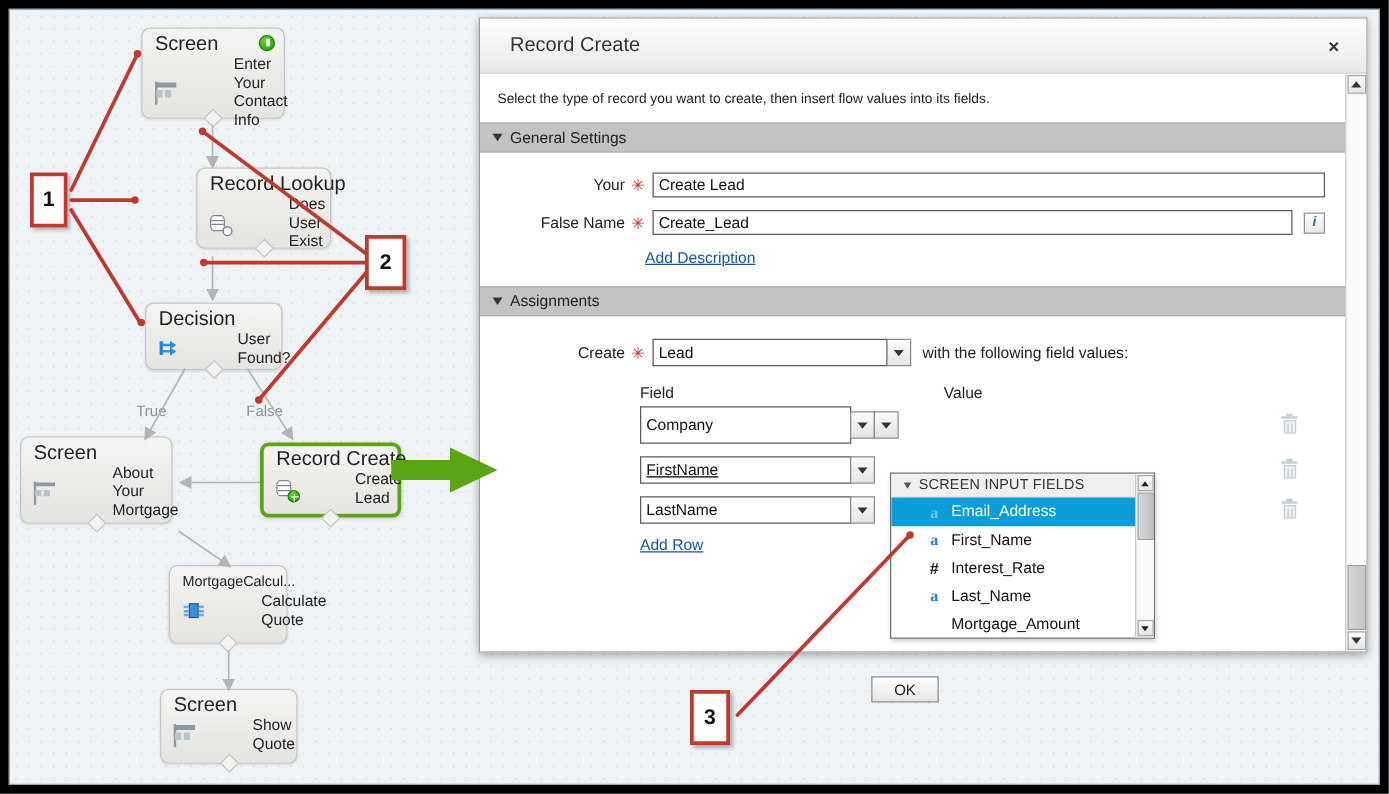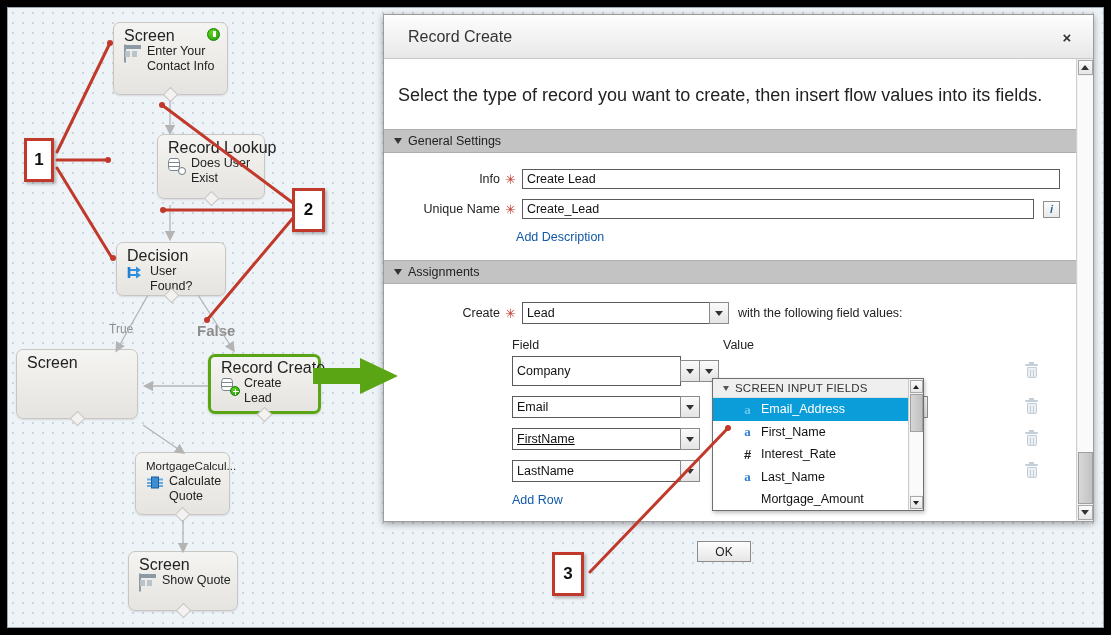--- a/index.html
+++ b/index.html
@@ -25,21 +25,21 @@
     position:absolute;
     background:linear-gradient(to bottom,#f4f4f2 0%,#eceae6 60%,#e6e4e0 100%);
     border:1px solid #c8c6c2;
     border-radius:7px;
     box-shadow:0 1px 2px rgba(0,0,0,.10);
   }
   .node .ntype {
     font-size:16px; color:#222; padding:6px 0 1px 10px; line-height:14px;
     white-space:nowrap;
   }
-  .node .nbody { display:flex; align-items:flex-start; padding:0 6px 4px 10px; }
+  .node .nbody { display:flex; align-items:center; padding:0 6px 4px 10px;gap:40px; }
   .node .nlabel { font-size:12.5px; color:#222; line-height:15px; padding-left:6px; }
   .node .nicon { width:17px; height:17px; flex:none; margin-top:1px; position:relative; }
   .node.selected {
     border:3px solid #5aa513;
     box-shadow:0 1px 3px rgba(0,0,0,.15);
   }
   
   .diamond {
     position:absolute; width:11px; height:11px; left:50%; margin-left:-5.5px; bottom:-6px;
     background:#f3f2f0; border:1px solid #c6c4c0; transform:rotate(45deg);
@@ -111,38 +111,38 @@
     display:flex; align-items:center; position:relative;
   }
   #dialog .titlebar .ttl { font-size:16px; color:#333; padding-left:24px; }
   #dialog .closebtn {
     position:absolute; right:16px; top:12px; width:20px; height:20px;
     font-size:15px; font-weight:bold; color:#333; cursor:pointer;
     display:flex; align-items:center; justify-content:center; line-height:1;
   }
   #dialog .dlgbody { flex:1; display:flex; min-height:0; }
   #dialog .content { flex:1; min-width:0; position:relative; background:#fff; }
-  .intro { font-size:18px; color:#222; padding:14px 14px 23px 14px;margin-top:12px; }
+  .intro { font-size:11px; color:#222; padding:14px 14px 13px 14px; }
   .section-hdr {
     background:#c3c3c3; border-top:1px solid #aeaeae; border-bottom:1px solid #aeaeae;
     font-size:12.5px; color:#222; padding:4px 0 4px 10px;
     display:flex; align-items:center; gap:6px;
   }
   .tri { width:0;height:0;border-left:4.5px solid transparent;border-right:4.5px solid transparent;border-top:6px solid #333; }
   .tri-sm { width:0;height:0;border-left:3.5px solid transparent;border-right:3.5px solid transparent;border-top:5px solid #555; }
   .sect-body { padding:16px 16px 10px 16px; }
   .frow { display:flex; align-items:center; margin-bottom:10px; }
   .flabel { font-size:12.5px; color:#222; text-align:right; width:100px; flex:none; }
   .req { color:#c0392b; font-size:13px; padding:0 6px 0 5px; }
   .tbox {
     border:1px solid #5b5b5b; background:#fff; height:20px;
     font-size:12.5px; color:#111; padding:1px 4px; line-height:17px;
     font-family:"Liberation Sans", sans-serif; outline:none;
   }
-  .link { color:#1159a8; font-size:12.5px; cursor:pointer; }
+  .link { color:#1159a8; font-size:12.5px; cursor:pointer;text-decoration:underline; }
   .infobtn {
     width:17px; height:17px; margin-left:9px; flex:none;
     border:1px solid #8f8f8f; background:linear-gradient(to bottom,#fcfcfc,#e9e9e9);
     display:flex; align-items:center; justify-content:center;
     font-size:11px; font-weight:bold; color:#2b6ca3; font-style:italic; cursor:pointer;
   }
   .ddbtn {
     width:20px; height:22px; flex:none; margin-left:-1px;
     border:1px solid #8b8b8b; background:linear-gradient(to bottom,#fbfbfb,#e4e4e4);
     display:flex; align-items:center; justify-content:center; cursor:pointer;
@@ -277,24 +277,29 @@
           <path d="M3,4 L9,4 L9,1.5 L14,5 L9,8.5 L9,6 L3,6 z" fill="#2f90e0"></path>
           <path d="M3,9 L9,9 L9,6.8 L14,10.2 L9,13.6 L9,11 L3,11 z" fill="#2f90e0"></path>
         </svg>
       </span>
       <span class="nlabel">User Found?</span>
     </div>
     <div class="diamond"></div>
   </div>
 
   <div style="position:absolute;left:101px;top:314px;font-size:12px;color:#8d8d8d;">True</div>
-  <div style="position:absolute;left:189px;top:314px;font-size:15px;color:#8d8d8d;font-weight:bold;">False</div>
+  <div style="position:absolute;left:189px;top:314px;font-size:12px;color:#8d8d8d;">False</div>
 
   <div class="node" style="left:8px; top:341px; width:122px; height:70px;">
     <div class="ntype">Screen</div>
+    <div class="nbody">
+      <span class="nicon"><span class="ic-screen"></span></span>
+      <span class="nlabel" style="white-space:pre-line;">About Your
+Mortgage</span>
+    </div>
     <div class="diamond"></div>
   </div>
 
   <div class="node selected" style="left:200px; top:346px; width:113px; height:60px;">
     <div class="ntype" style="padding-top:4px;">Record Create</div>
     <div class="nbody">
       <span class="nicon ic-db">
         <span class="cyl"></span>
           <span class="plus"></span>
       </span>
@@ -343,26 +348,26 @@
     <div class="content">
 
       <div class="intro">Select the type of record you want to create, then insert flow values into its fields.</div>
 
       <div class="section-hdr">
         <span class="tri"></span>
         <span>General Settings</span>
       </div>
       <div class="sect-body">
         <div class="frow">
-          <span class="flabel">Info</span>
+          <span class="flabel">Your</span>
           <span class="req">✳</span>
           <input class="tbox" style="width: 560px;" value="Create Lead">
         </div>
         <div class="frow">
-          <span class="flabel">Unique Name</span>
+          <span class="flabel">False Name</span>
           <span class="req">✳</span>
           <input class="tbox" style="width: 538px;" value="Create_Lead">
           <span class="infobtn">i</span>
         </div>
         <div class="frow" style="margin-bottom:6px;">
           <span class="flabel"></span>
           <span class="req" style="visibility:hidden;">*</span>
           <span class="link">Add Description</span>
         </div>
       </div>
@@ -375,55 +380,40 @@
         <div class="frow">
           <span class="flabel">Create</span>
           <span class="req">✳</span>
           <input class="tbox" style="width: 188px; height: 22px;" value="Lead">
           <span class="ddbtn">
               <i></i>
             </span>
           <span style="font-size:12.5px;color:#222;padding-left:9px;">with the following field values:</span>
         </div>
 
-        <div style="display:flex; padding-left:112px; margin-top:14px; margin-bottom:4px;">
+        <div style="display:flex; padding-left:112px; margin-top:14px; margin-bottom:4px;gap:32px;">
           <span class="colhdr" style="width:211px;">Field</span>
           <span class="colhdr">Value</span>
         </div>
 
         <div class="frow" style="padding-left:112px;margin-bottom:10px;">
           <input class="tbox" style="width: 169px; height: 30px;" value="Company">
           <span class="ddbtn">
               <i></i>
             </span>
           <span class="ddbtn">
               <i></i>
             </span>
           <span style="flex:1"></span>
           <span class="trash" style="margin-right:22px;">
             <span class="lid"></span>
               <span class="can"></span>
           </span>
         </div>
 
-        <div class="frow" style="padding-left:112px;margin-bottom:10px;">
-          <input class="tbox" style="width: 169px; height: 22px;" value="Email">
-          <span class="ddbtn">
-              <i></i>
-            </span>
-          <input class="tbox" style="width: 189px; height: 22px; margin-left: 20px;" value="{!Email_Address}">
-          <span class="ddbtn">
-              <i></i>
-            </span>
-          <span style="flex:1"></span>
-          <span class="trash" style="margin-right:22px;">
-            <span class="lid"></span>
-              <span class="can"></span>
-          </span>
-        </div>
 
         <div class="frow" style="padding-left:112px;margin-bottom:10px;text-decoration:underline;">
           <input class="tbox" style="width: 169px; height: 22px;" value="FirstName">
           <span class="ddbtn">
               <i></i>
             </span>
           <span style="flex:1"></span>
           <span class="trash" style="margin-right:22px;">
             <span class="lid"></span>
               <span class="can"></span>

